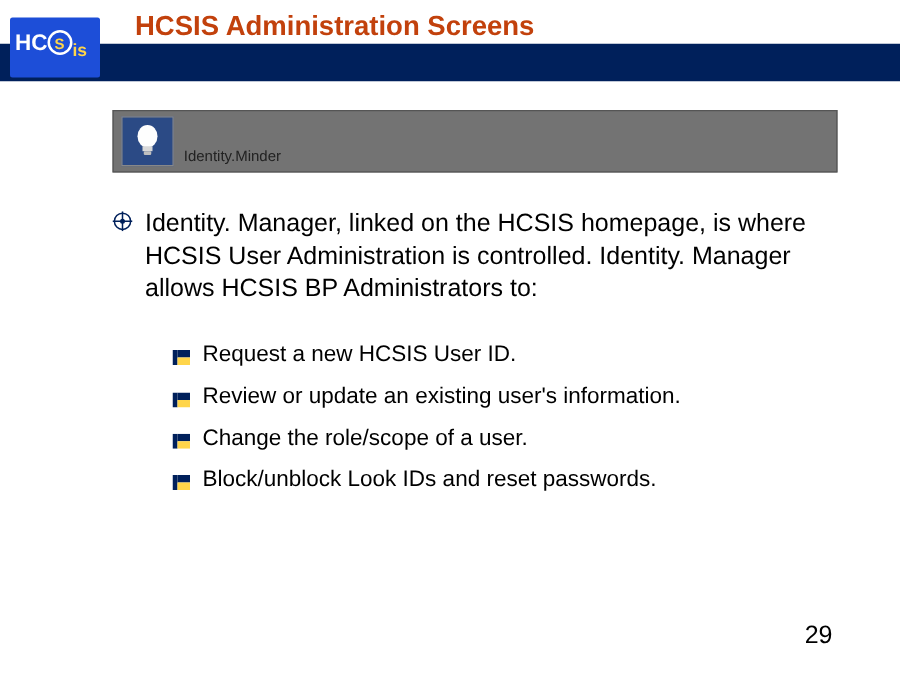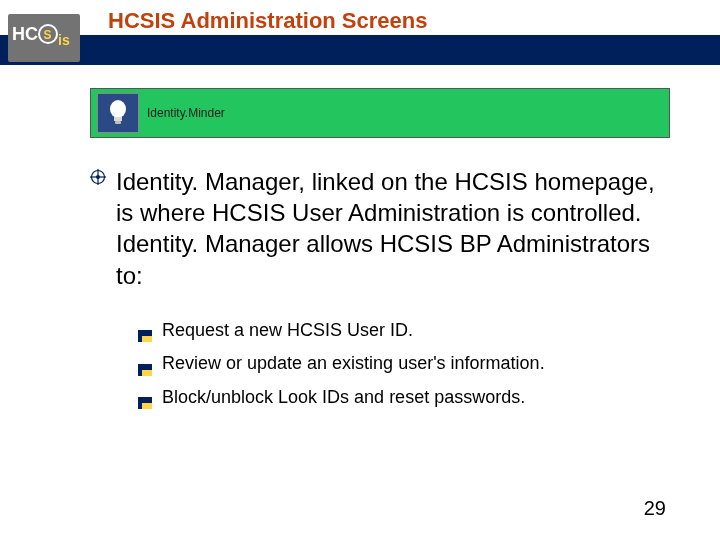--- a/index.html
+++ b/index.html
@@ -18,45 +18,45 @@
     width: 720px;
     height: 30px;
     background: #00205b;
   }
   .logo {
     position: absolute;
     left: 8px;
     top: 14px;
     width: 72px;
     height: 48px;
-    background: #737373;
+    background: #1d4ed8;
     border-radius: 2px;
   }
   .logo svg { width: 100%; height: 100%; }
   .title {
     position: absolute;
     left: 108px;
     top: 8px;
     font-size: 22px;
     font-weight: bold;
     color: #c2410c;
   }
   .content {
     position: absolute;
     left: 90px;
     top: 88px;
     width: 580px;
   }
   .info-box {
     border: 1px solid #555;
-    background: #22c55e;
+    background: #737373;
     width: 100%;
     padding: 4px 6px;
     display: flex;
-    align-items: center;
+    align-items: flex-end;
     gap: 8px;
   }
   .bulb-cell {
     width: 42px;
     height: 40px;
     border: 1px solid #888;
     background: #2b4a85;
     display: flex;
     align-items: center;
     justify-content: center;
@@ -77,31 +77,31 @@
     align-items: flex-start;
     gap: 10px;
   }
   .target-bullet {
     flex: 0 0 16px;
     width: 16px;
     height: 16px;
     margin-top: 3px;
   }
   .para-text {
-    font-size: 24px;
+    font-size: 20px;
     color: #000;
     line-height: 1.3;
   }
   .sub-list {
     margin-top: 28px;
     margin-left: 48px;
   }
   .sub-item {
     display: flex;
-    align-items: flex-end;
+    align-items: center;
     gap: 10px;
     margin-bottom: 10px;
   }
   .flag-bullet {
     flex: 0 0 14px;
     width: 14px;
     height: 12px;
     margin-top: 5px;
   }
   .sub-text {
@@ -174,19 +174,27 @@
         <rect x="4" y="6" width="10" height="6" fill="#ffd54a"></rect>
       </svg>
       <div class="sub-text">Review or update an existing user's information.</div>
     </div>
     <div class="sub-item">
       <svg class="flag-bullet" viewBox="0 0 14 12">
         <rect x="0" y="0" width="4" height="12" fill="#00205b"></rect>
         <rect x="4" y="0" width="10" height="6" fill="#00205b"></rect>
         <rect x="4" y="6" width="10" height="6" fill="#ffd54a"></rect>
       </svg>
+      <div class="sub-text">Change the role/scope of a user.</div>
+    </div>
+    <div class="sub-item">
+      <svg class="flag-bullet" viewBox="0 0 14 12">
+        <rect x="0" y="0" width="4" height="12" fill="#00205b"></rect>
+        <rect x="4" y="0" width="10" height="6" fill="#00205b"></rect>
+        <rect x="4" y="6" width="10" height="6" fill="#ffd54a"></rect>
+      </svg>
       <div class="sub-text">Block/unblock Look IDs and reset passwords.</div>
     </div>
   </div>
 
 </div>
 
 <div class="page-num">29</div>
 
 </body></html>

